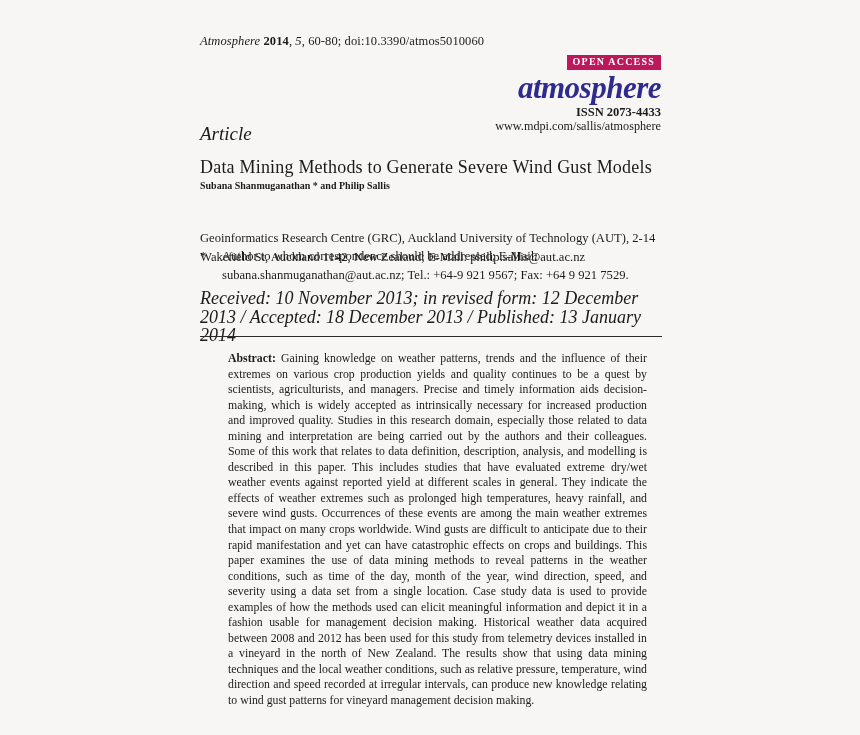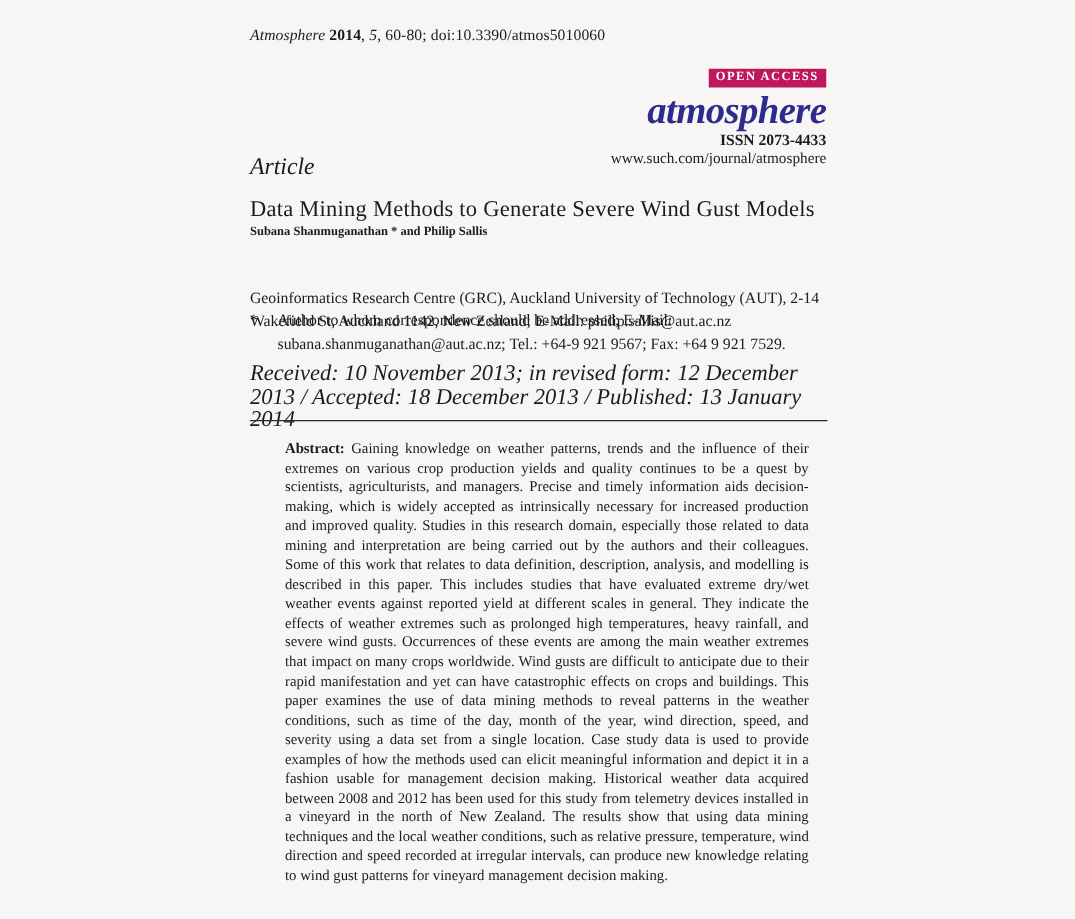--- a/index.html
+++ b/index.html
@@ -12,21 +12,21 @@
     position: relative;
     background: #f7f6f5;
     color: #1b1b1b;
     font-family: "Liberation Serif", serif;
     overflow: hidden;
   }
   .abs { position: absolute; }
 
   
   .citation {
-    left: 200px; top: 21px;
+    left: 200px; top: 34px;
     font-size: 12.5px;
     letter-spacing: 0.1px;
     white-space: nowrap;
   }
   .seg-italic { font-style: italic; }
   .seg-bold   { font-weight: 700; }
 
   .right-block {
     right: 199px; top: 51px;
     text-align: right;
@@ -128,21 +128,21 @@
 <body style="background-color: rgb(247, 246, 245); color: rgb(27, 27, 27);">
 
 <div class="abs citation"><span class="seg-italic">Atmosphere </span><span class="seg-bold">2014</span><span>, </span><span class="seg-italic">5</span><span>, 60-80; doi:10.3390/atmos5010060</span></div>
 
 <div class="abs right-block">
   <div>
     <span class="open-access-badge" style="background-color: #be185d; color: rgb(255, 255, 255);">OPEN ACCESS</span>
   </div>
   <div class="journal-logo" style="color: rgb(46, 43, 141);">atmosphere</div>
   <div class="issn">ISSN 2073-4433</div>
-  <div class="website">www.such.com/journal/atmosphere</div>
+  <div class="website">www.mdpi.com/sallis/atmosphere</div>
 </div>
 
 <div class="abs article-type">Article</div>
 
 <h1 class="abs paper-title">Data Mining Methods to Generate Severe Wind Gust Models</h1>
 
 <div class="abs authors">Subana Shanmuganathan * and Philip Sallis</div>
 
 <div class="abs affiliation">Geoinformatics Research Centre (GRC), Auckland University of Technology (AUT), 2-14 Wakefield St, Auckland 1142, New Zealand; E-Mail: philip.sallis@aut.ac.nz</div>
 

